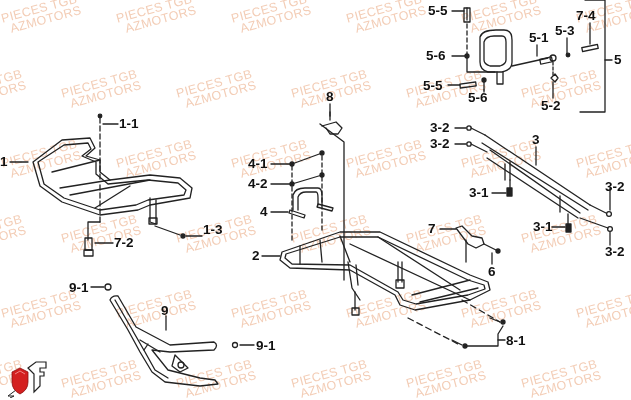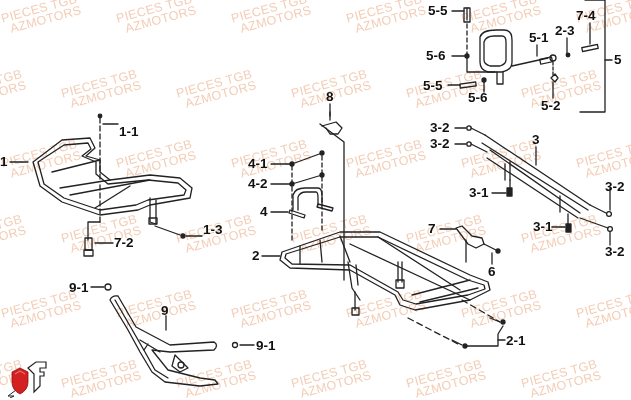--- a/index.html
+++ b/index.html
@@ -309,49 +309,49 @@
     <path d="M175 355 L182 362 L188 368 L180 372 L172 366 Z"></path>
   </g>
   <g>
     <path d="M91 287 L104 287"></path>
     <path d="M166 316 L166 330"></path>
     <path d="M240 345 L254 345"></path>
   </g>
 </svg>
 
 <div class="lbl" style="left:0px;top:155px;">1</div>
-<div class="lbl" style="left:119px;top:125px;">1-1</div>
+<div class="lbl" style="left:119px;top:117px;">1-1</div>
 <div class="lbl" style="left:114px;top:236px;">7-2</div>
 <div class="lbl" style="left:203px;top:223px;">1-3</div>
 
 <div class="lbl" style="left:326px;top:90px;">8</div>
 <div class="lbl" style="left:248px;top:157px;">4-1</div>
 <div class="lbl" style="left:248px;top:177px;">4-2</div>
 <div class="lbl" style="left:260px;top:205px;">4</div>
 
 <div class="lbl" style="left:252px;top:249px;">2</div>
-<div class="lbl" style="left:506px;top:334px;">2-1</div>
+<div class="lbl" style="left:506px;top:334px;">8-1</div>
 <div class="lbl" style="left:428px;top:222px;">7</div>
 <div class="lbl" style="left:488px;top:265px;">6</div>
 
 <div class="lbl" style="left:532px;top:133px;">3</div>
 <div class="lbl" style="left:430px;top:121px;">3-2</div>
 <div class="lbl" style="left:430px;top:137px;">3-2</div>
 <div class="lbl" style="left:469px;top:186px;">3-1</div>
 <div class="lbl" style="left:533px;top:220px;">3-1</div>
 <div class="lbl" style="left:605px;top:180px;">3-2</div>
 <div class="lbl" style="left:605px;top:245px;">3-2</div>
 
 <div class="lbl" style="left:614px;top:53px;">5</div>
 <div class="lbl" style="left:428px;top:4px;">5-5</div>
 <div class="lbl" style="left:426px;top:49px;">5-6</div>
 <div class="lbl" style="left:423px;top:79px;">5-5</div>
 <div class="lbl" style="left:468px;top:91px;">5-6</div>
 <div class="lbl" style="left:529px;top:31px;">5-1</div>
-<div class="lbl" style="left:555px;top:24px;">2-3</div>
+<div class="lbl" style="left:555px;top:24px;">5-3</div>
 <div class="lbl" style="left:576px;top:9px;">7-4</div>
 <div class="lbl" style="left:541px;top:99px;">5-2</div>
 
 <div class="lbl" style="left:161px;top:304px;">9</div>
 <div class="lbl" style="left:69px;top:281px;">9-1</div>
 <div class="lbl" style="left:256px;top:339px;">9-1</div>
 
 <svg id="logo" viewBox="0 0 44 38">
   <path d="M10 30 L2 36 L8 36 L4 38" fill="none" stroke="#222" stroke-width="1"></path>
   <path d="M22 8 L30 2 L40 2 L40 8 L34 8 L34 12 L38 12 L38 16 L34 16 L34 26 L28 32 L28 14 Z" fill="#fff" stroke="#222" stroke-width="1.2"></path>

